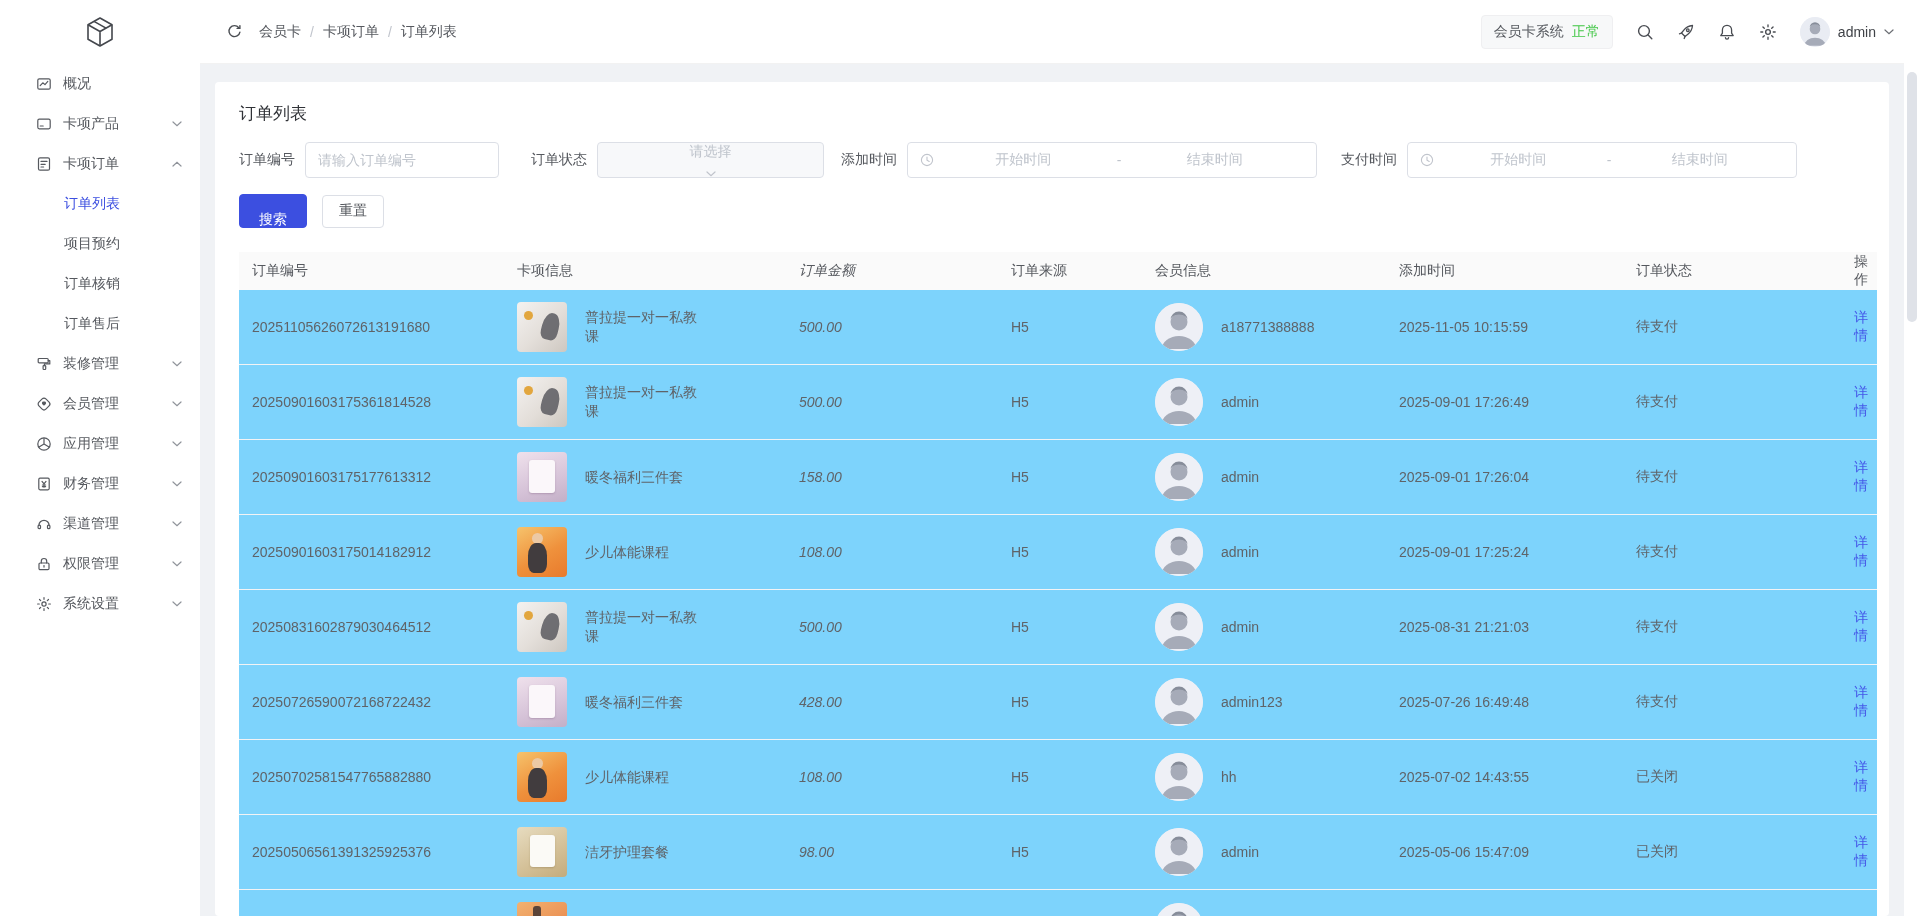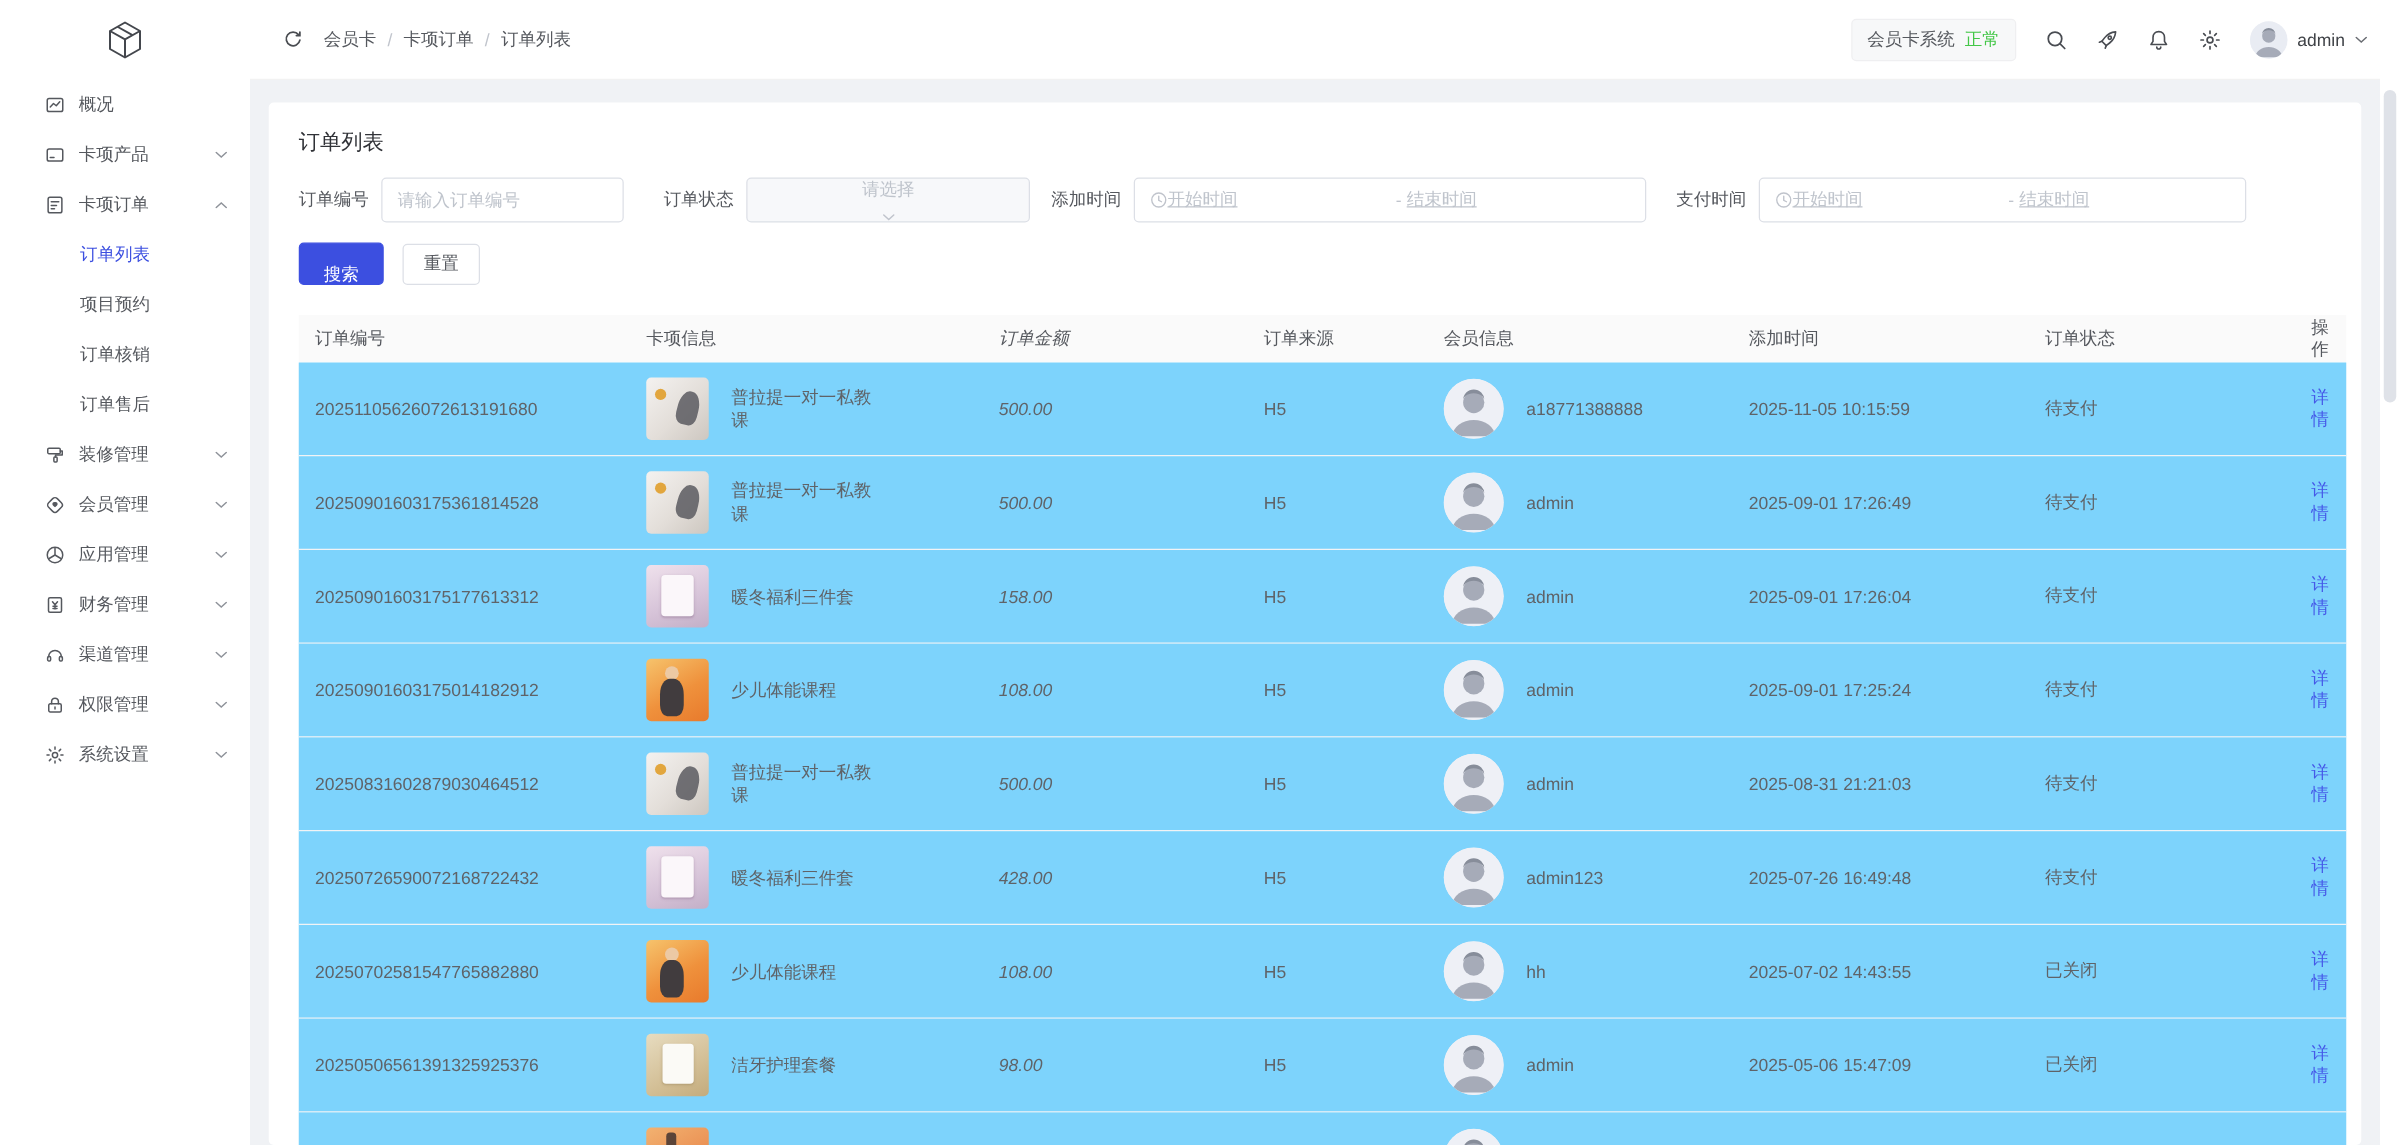--- a/index.html
+++ b/index.html
@@ -51,21 +51,21 @@
   .f-group { display:flex; align-items:center; }
   .f-label { margin-right:10px; white-space:nowrap; color:#55585e; }
   .f-input { width:194px; height:36px; border:1px solid #dcdfe6; border-radius:4px; padding:0 12px;
     font:inherit; color:#5f6368; outline:none; }
   .f-input::placeholder { color:#bfc4cc; }
   .f-select { width:227px; height:36px; border:1px solid #dcdfe6; border-radius:4px; background:#f7f8fa;
     display:flex; align-items:center; padding:0 12px; color:#bfc4cc; cursor:pointer;flex-direction:column; }
   .f-select .sel-text { flex:1; }
   .range { height:36px; border:1px solid #dcdfe6; border-radius:4px; background:#fff;
     display:flex; align-items:center; padding:0 12px; color:#bfc4cc; cursor:pointer; }
-  .range .rp { flex:1; text-align:left;text-decoration:underline; }
+  .range .rp { flex:1; text-align:center; }
   .range .rsep { padding:0 4px; }
   .range.w1 { width:410px; } .range.w2 { width:390px; }
   .g1 { margin-right:32px; } .g2 { margin-right:17px; } .g3 { margin-right:24px; }
 
   
   .btn-row { margin-top:16px; display:flex; align-items:center; }
   .btn { height:33px; border-radius:4px; font:inherit; cursor:pointer; }
   .btn-primary { background:var(--accent); border:1px solid var(--accent); color:#fff; padding:16px 19px; }
   .btn-plain { background:#fff; border:1px solid #dcdfe6; color:#55585e; padding:0 16px; margin-left:15px; }
 
@@ -74,21 +74,21 @@
   .t-head { display:flex; align-items:center; height:38px; background:#fafafa; color:#55585e; }
   .t-row { display:flex; align-items:center; height:75px; border-bottom:1px solid #f2f3f5; background:#7dd3fc; }
   .c { padding-left:13px; }
   .c1 { width:265px; flex:none; }
   .c2 { width:282px; flex:none; display:flex; align-items:center; }
   .c3 { width:212px; flex:none;font-style:italic; }
   .c4 { width:144px; flex:none; }
   .c5 { width:244px; flex:none; display:flex; align-items:center; }
   .c6 { width:237px; flex:none; }
   .c7 { width:213px; flex:none; }
-  .c8 { flex:1; text-align:left; padding-right:4px; }
+  .c8 { flex:1; text-align:center; padding-right:4px; }
   .thumb { position:relative; width:50px; height:50px; border-radius:4px; overflow:hidden; flex:none; margin-right:18px; }
   .pname { width:118px; line-height:19px; }
   .avatar { width:48px; height:48px; border-radius:50%; overflow:hidden; background:#eef0f6; flex:none; margin-right:18px; }
   .link { color:#4558e8; cursor:pointer; text-decoration:none; }
 
   
   .img-pilates { background:linear-gradient(135deg,#f4f2f0 0%,#e3ded9 55%,#cdc7c0 100%); }
   .img-pilates::before { content:""; position:absolute; left:7px; top:9px; width:9px; height:9px; border-radius:50%; background:#e2a63e; }
   .img-pilates::after { content:""; position:absolute; right:8px; top:11px; width:17px; height:27px; background:#56555c;
     border-radius:46% 46% 34% 34% / 52% 52% 30% 30%; transform:rotate(14deg); opacity:.82; }

